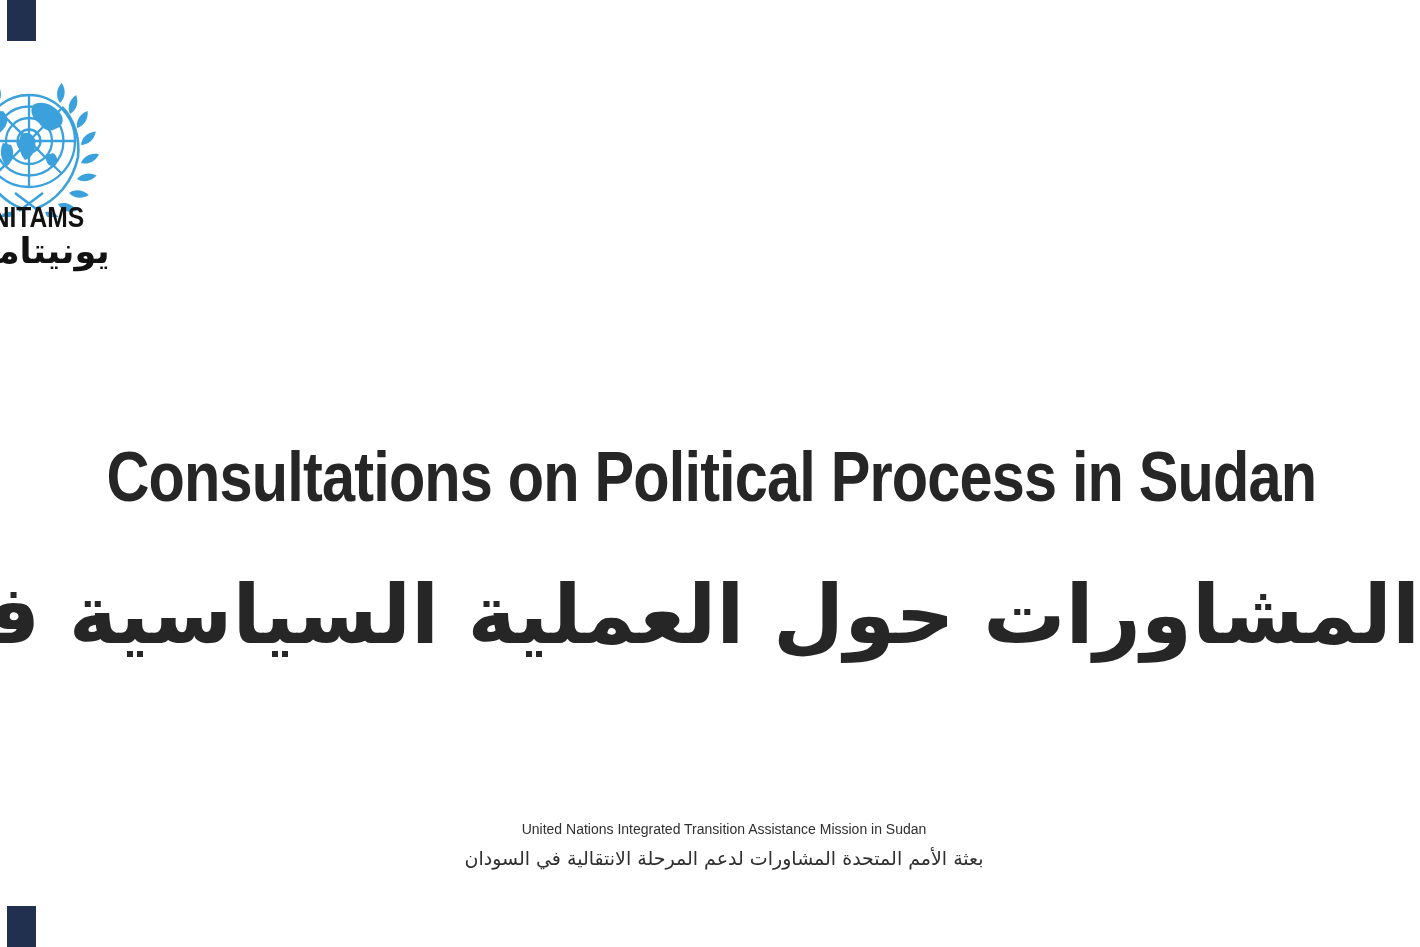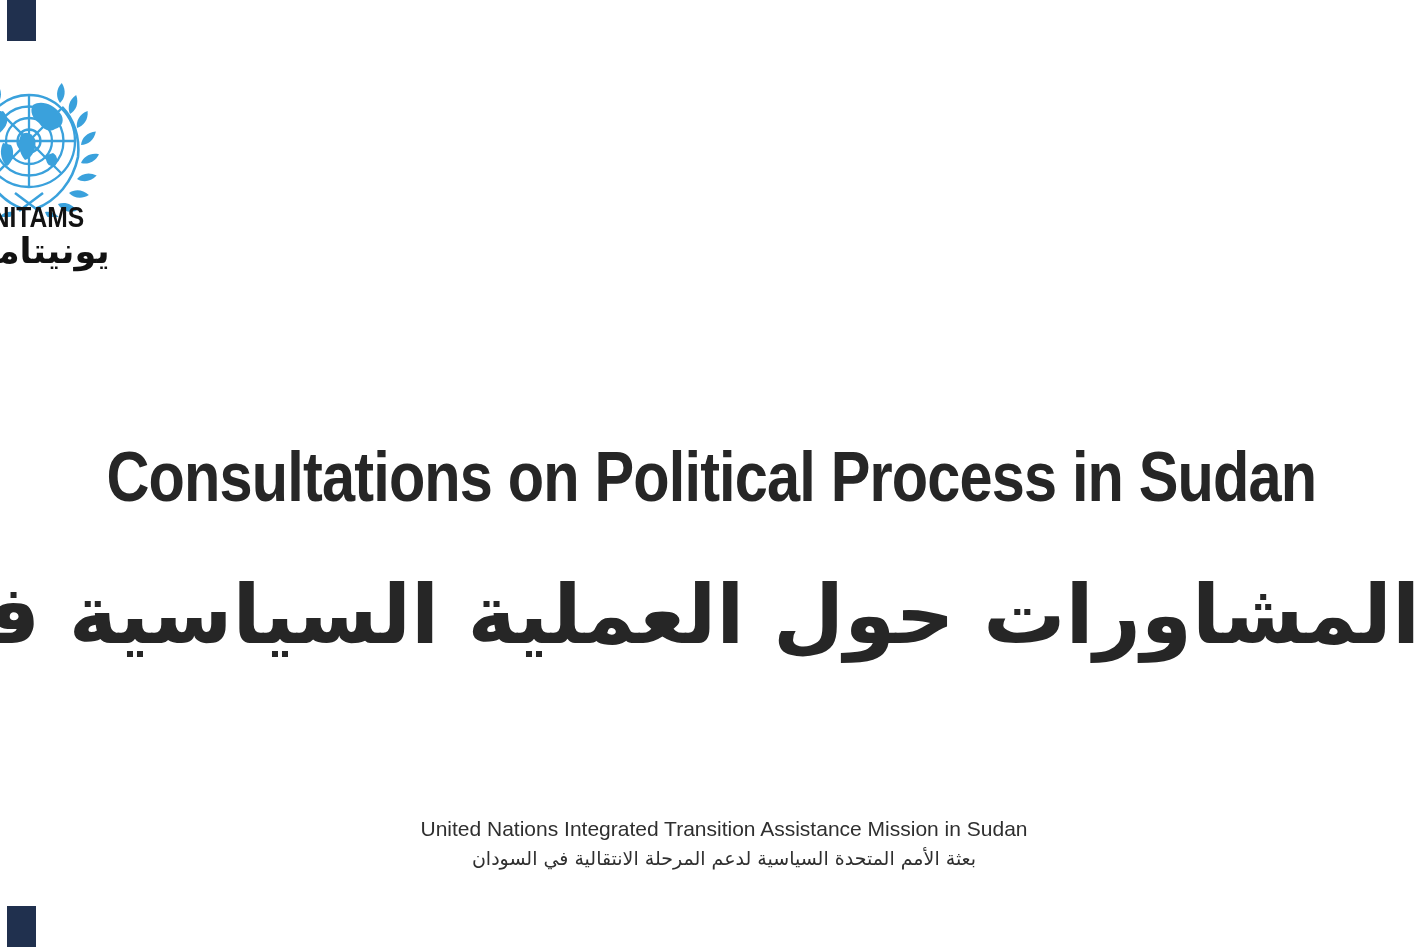--- a/index.html
+++ b/index.html
@@ -85,21 +85,21 @@
   
   .footer {
     position: absolute;
     top: 818px;
     left: 50%;
     transform: translateX(calc(-50% + 14px));
     text-align: center;
     white-space: nowrap;
   }
   .footer .mission-en {
-    font-size: 21px;
+    font-size: 14px;
     line-height: 22px;
     color: var(--footer-ink, #2F2F2F);
   }
   .footer .mission-ar {
     margin-top: 5px;
     font-size: 19px;
     line-height: 26px;
     color: var(--footer-ink, #2F2F2F);
     font-family: "DejaVu Sans", sans-serif;
   }
@@ -160,14 +160,14 @@
 </svg>
 
 <div class="logo-word">UNITAMS</div>
 <div class="logo-word-ar" dir="rtl">يونيتامس</div>
 
 <h1 class="title-en">Consultations on Political Process in Sudan</h1>
 <h1 class="title-ar" dir="rtl">المشاورات حول العملية السياسية في السودان</h1>
 
 <div class="footer">
   <div class="mission-en">United Nations Integrated Transition Assistance Mission in Sudan</div>
-  <div class="mission-ar" dir="rtl">بعثة الأمم المتحدة السياسية لدعم المرحلة الانتقالية في السودان</div>
+  <div class="mission-ar" dir="rtl">بعثة الأمم المتحدة المشاورات لدعم المرحلة الانتقالية في السودان</div>
 </div>
 
 </body></html>

